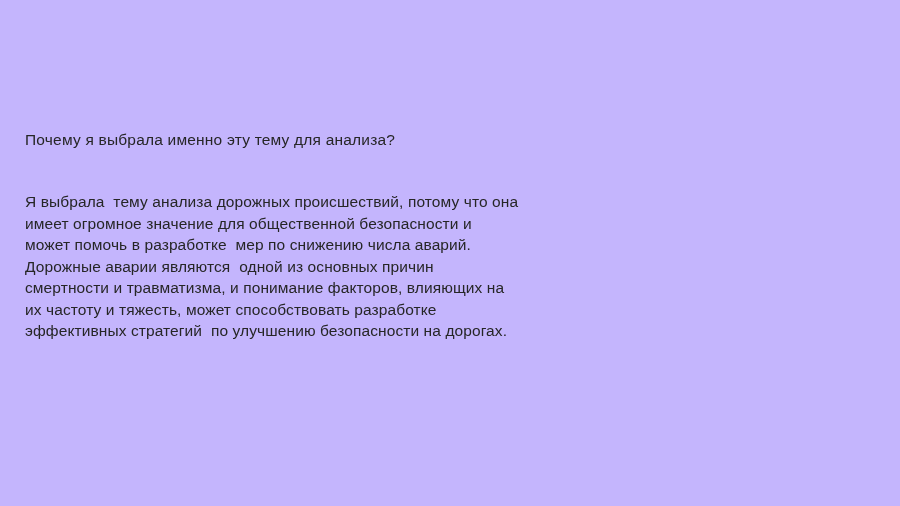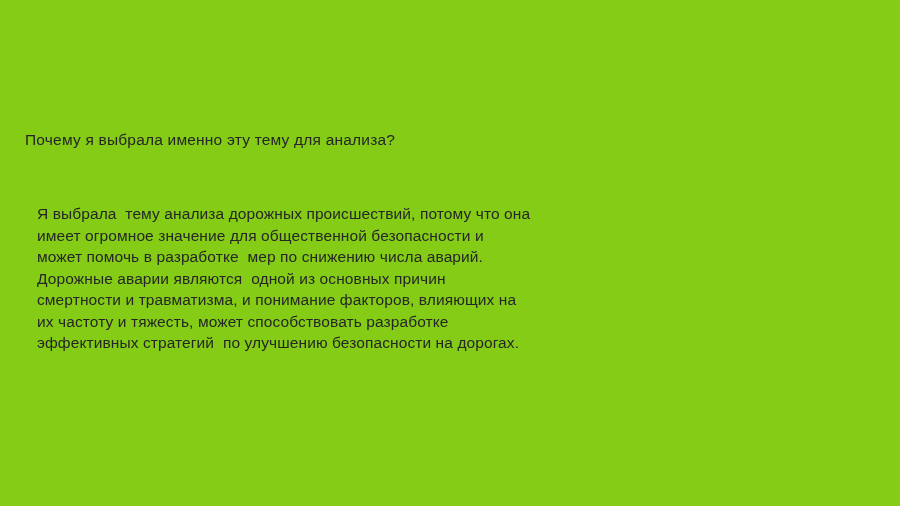--- a/index.html
+++ b/index.html
@@ -4,40 +4,40 @@
 <style>
   html, body {
     margin: 0;
     padding: 0;
     background: #ffffff;
   }
   .slide {
     position: relative;
     width: 900px;
     height: 506px;
-    background: #84cc16;
+    background: #c4b5fd;
     overflow: hidden;
     font-family: "Liberation Sans", sans-serif;
   }
   .slide-title {
     position: absolute;
     left: 25px;
     top: 131px;
     margin: 0;
     font-size: 15.5px;
     font-weight: 400;
     color: #262626;
     letter-spacing: 0.2px;
     white-space: nowrap;
   }
   .slide-body {
     position: absolute;
     left: 25px;
     top: 191px;
-    margin: 12px;
+    margin: 0;
     width: 600px;
     font-size: 15.5px;
     font-weight: 400;
     color: #262626;
     line-height: 21.5px;
     letter-spacing: 0.1px;
     white-space: pre-wrap;
   }
 </style>
 </head>

